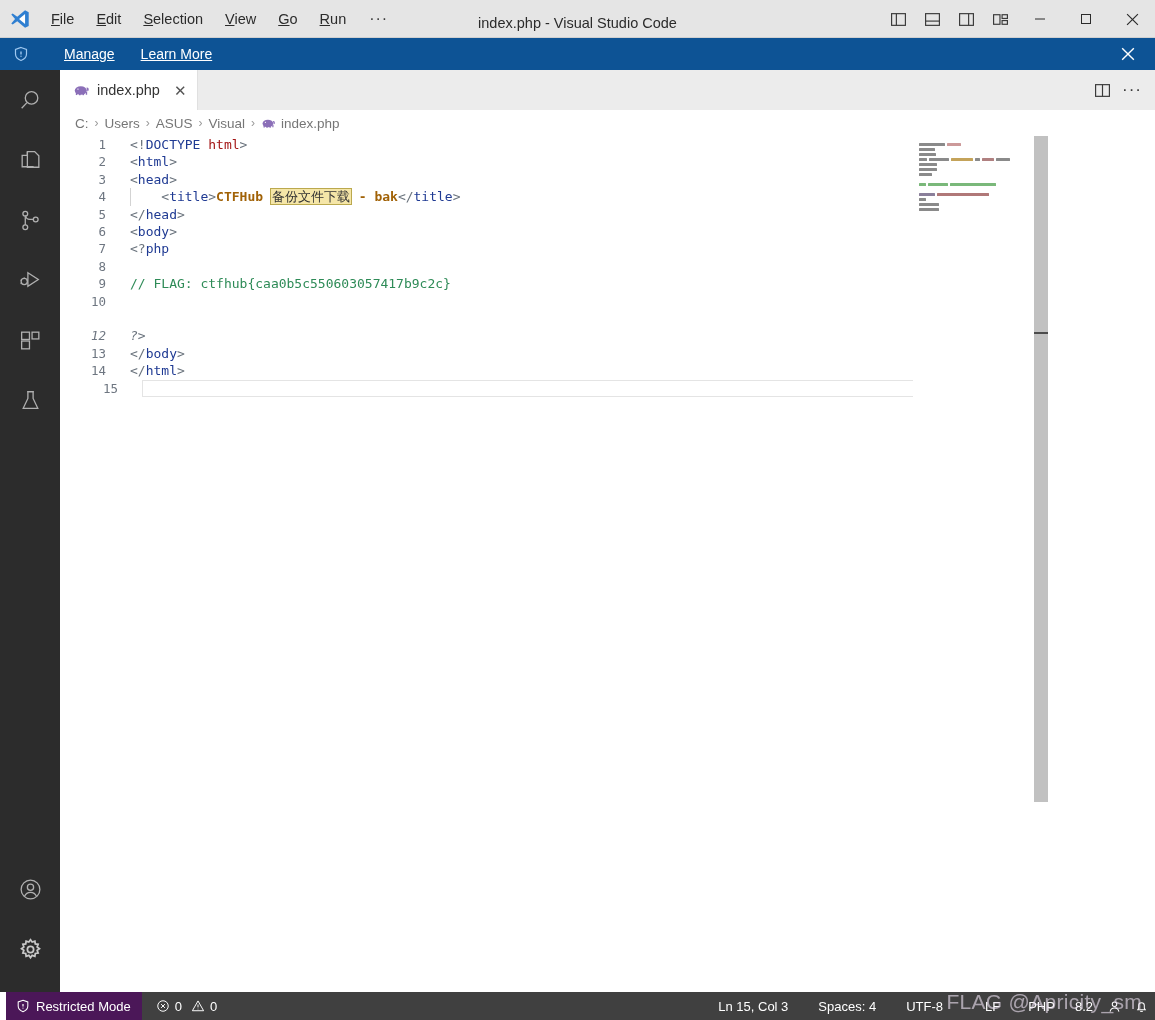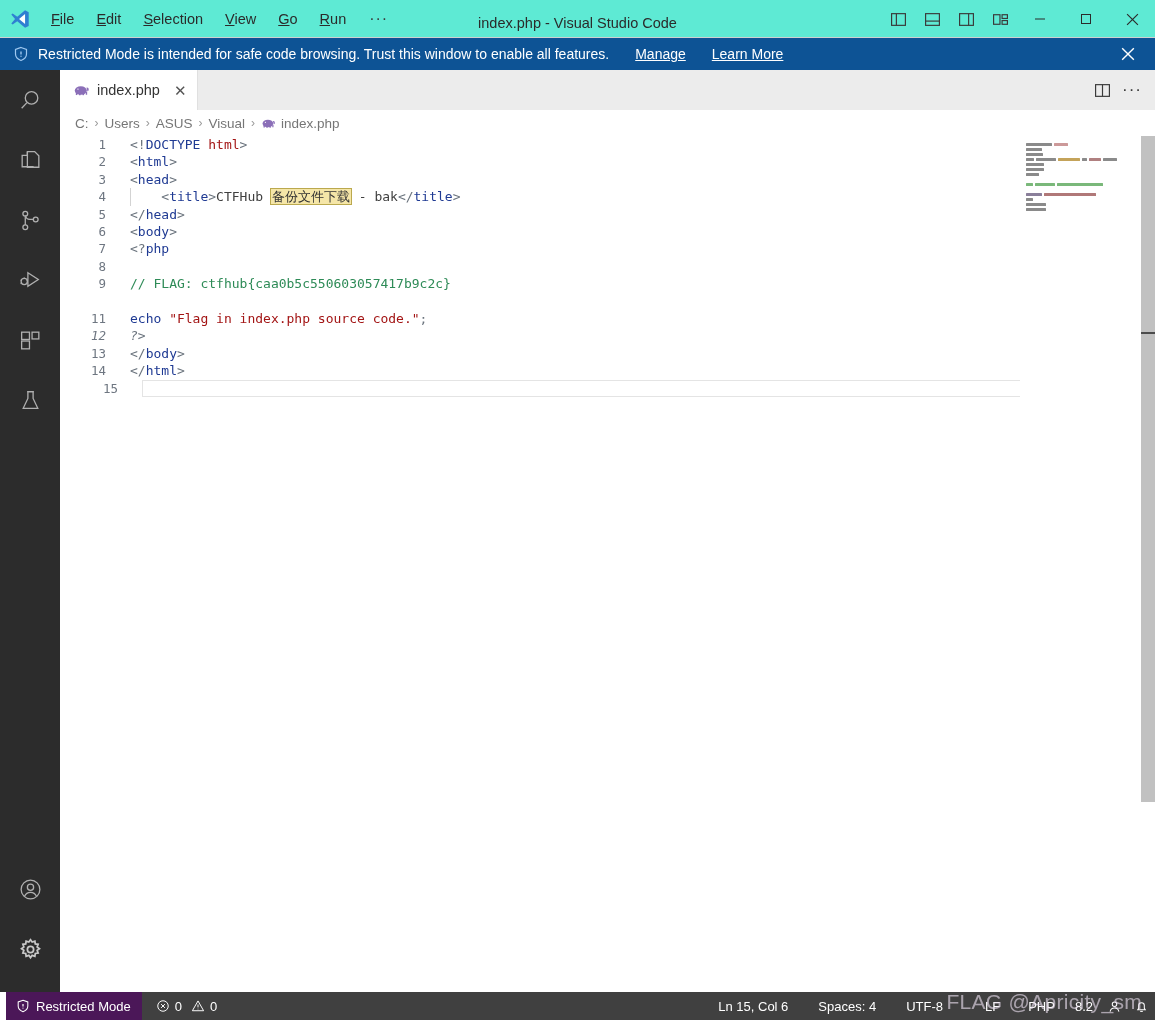--- a/index.html
+++ b/index.html
@@ -8,21 +8,21 @@
     font-family:"Liberation Sans", sans-serif;
     background:#ffffff;
     color:#333333;
     -webkit-font-smoothing:antialiased;
   }
   #app { position:relative; width:1155px; height:1020px; }
 
   
   .titlebar {
     position:absolute; top:0; left:0; width:1155px; height:38px;
-    background:#5eead4; display:flex; align-items:center;
+    background:#e5e5e5; display:flex; align-items:center;
     border-bottom:1px solid #d0d0d0;
   }
   .vs-logo { width:40px; height:38px; display:flex; align-items:center; justify-content:center; }
   .menu-items { display:flex; align-items:center; height:38px; }
   .menu-item {
     padding:0 11px; height:38px; line-height:38px; font-size:14.5px;
     color:#2b2b2b; cursor:default; white-space:nowrap;
   }
   .menu-item u { text-decoration:underline; }
   .menu-dots { padding:0 12px; font-size:16px; color:#3a3a3a; line-height:38px; letter-spacing:1px; }
@@ -61,21 +61,21 @@
     background:#2c2c2c; display:flex; flex-direction:column; align-items:center;
   }
   .act-icon {
     width:60px; height:60px; display:flex; align-items:center; justify-content:center;
     cursor:pointer; position:relative;
   }
   .act-spacer { flex:1; }
 
   
   .editor-area {
-    position:absolute; top:70px; left:60px; width:1095px; height:922px; background:#ffffff;
+    position:absolute; top:70px; left:60px; width:988px; height:922px; background:#ffffff;
   }
   .tabbar {
     position:absolute; top:0; left:0; width:1095px; height:40px;
     background:#ececec; display:flex; align-items:stretch;
   }
   .tab {
     display:flex; align-items:center; padding:0 11px 0 13px; background:#ffffff;
     border-right:1px solid #e0e0e0; font-size:14.5px; color:#333333; min-width:130px;
     cursor:pointer; position:relative;
   }
@@ -116,21 +116,21 @@
     border:1px solid #e4e4e4; background:#ffffff;
   }
 
   
   .t-punct   { color:#6a737d; }
   .t-tag     { color:#1f3a93; }
   .t-doctype { color:#a31515; }
   .t-str     { color:#a31515; }
   .t-kw      { color:#1f3a93; }
   .t-cmt     { color:#2e8b57; }
-  .t-plain   { color:#404040; }
+  .t-plain   { color:#a16207;font-weight:bold; }
   .hl-unicode {
     background:#f5e6a8; border:1px solid #bba94e; padding:0 1px; margin:0 -1px;
     font-family:"DejaVu Sans", sans-serif; font-size:13px;
   }
 
   
   .minimap {
     position:absolute; top:66px; right:17px; width:118px; height:856px; background:#ffffff;
     overflow:hidden; padding-top:6px;
   }
@@ -240,21 +240,20 @@
   </div>
 
   <div class="banner">
     <div class="banner-icon">
       <svg width="16" height="16" viewBox="0 0 16 16" fill="none" stroke="#9fc8f0" stroke-width="1.2">
         <path d="M8 1.5 L13.5 3.4 V8 C13.5 11.2 11 13.4 8 14.5 C5 13.4 2.5 11.2 2.5 8 V3.4 Z"></path>
         <line x1="8" y1="5.6" x2="8" y2="8.6" stroke="#9fc8f0" stroke-width="1.4"></line>
         <circle cx="8" cy="10.3" r="0.7" fill="#9fc8f0" stroke="none"></circle>
       </svg>
     </div>
-    <span class="banner-text">Restricted Mode is intended for safe code browsing. Trust this window to enable all features.</span>
     <span class="banner-link">Manage</span>
     <span class="banner-link">Learn More</span>
     <div class="banner-close">
       <svg width="14" height="14" viewBox="0 0 12 12" stroke="#ffffff" stroke-width="1.2">
           <line x1="1" y1="1" x2="11" y2="11"></line>
           <line x1="11" y1="1" x2="1" y2="11"></line>
         </svg>
     </div>
   </div>
 
@@ -374,21 +373,21 @@
     <div class="code-wrap" id="code-wrap">
         <div class="code-line" style="top: 0px; position: absolute; left: 0px; width: 100%;"><span class="ln">1</span><span class="code-text"><span class="t-punct">&lt;!</span><span class="t-tag">DOCTYPE</span><span class="t-plain"> </span><span class="t-doctype">html</span><span class="t-punct">&gt;</span></span></div>
         <div class="code-line" style="top: 17.4px; position: absolute; left: 0px; width: 100%;"><span class="ln">2</span><span class="code-text"><span class="t-punct">&lt;</span><span class="t-tag">html</span><span class="t-punct">&gt;</span></span></div>
         <div class="code-line" style="top: 34.8px; position: absolute; left: 0px; width: 100%;"><span class="ln">3</span><span class="code-text"><span class="t-punct">&lt;</span><span class="t-tag">head</span><span class="t-punct">&gt;</span></span></div>
         <div class="code-line" style="top: 52.2px; position: absolute; left: 0px; width: 100%;"><span class="ln">4</span><span class="indent-guide"></span><span class="code-text"><span class="t-plain">    </span><span class="t-punct">&lt;</span><span class="t-tag">title</span><span class="t-punct">&gt;</span><span class="t-plain">CTFHub </span><span class="hl-unicode">备份文件下载</span><span class="t-plain"> - bak</span><span class="t-punct">&lt;/</span><span class="t-tag">title</span><span class="t-punct">&gt;</span></span></div>
         <div class="code-line" style="top: 69.6px; position: absolute; left: 0px; width: 100%;"><span class="ln">5</span><span class="code-text"><span class="t-punct">&lt;/</span><span class="t-tag">head</span><span class="t-punct">&gt;</span></span></div>
         <div class="code-line" style="top: 87px; position: absolute; left: 0px; width: 100%;"><span class="ln">6</span><span class="code-text"><span class="t-punct">&lt;</span><span class="t-tag">body</span><span class="t-punct">&gt;</span></span></div>
         <div class="code-line" style="top: 104.4px; position: absolute; left: 0px; width: 100%;"><span class="ln">7</span><span class="code-text"><span class="t-punct">&lt;?</span><span class="t-tag">php</span></span></div>
         <div class="code-line" style="top: 121.8px; position: absolute; left: 0px; width: 100%;"><span class="ln">8</span><span class="code-text"></span></div>
         <div class="code-line" style="top: 139.2px; position: absolute; left: 0px; width: 100%;"><span class="ln">9</span><span class="code-text"><span class="t-cmt">// FLAG: ctfhub{caa0b5c550603057417b9c2c}</span></span></div>
-        <div class="code-line" style="top: 174px; position: absolute; left: 0px; width: 100%;"><span class="ln">11</span><span class="code-text"><span class="t-kw">echo</span><span class="t-plain"> </span><span class="t-str">"Flag in index.php source code."</span><span class="t-punct">;</span></span></div>
+        <div class="code-line" style="top: 156.6px; position: absolute; left: 0px; width: 100%;"><span class="ln">10</span><span class="code-text"></span></div>
         <div class="code-line" style="top: 191.4px; position: absolute; left: 0px; width: 100%; font-style: italic;"><span class="ln">12</span><span class="code-text"><span class="t-punct">?&gt;</span></span></div>
         <div class="code-line" style="top: 208.8px; position: absolute; left: 0px; width: 100%;"><span class="ln">13</span><span class="code-text"><span class="t-punct">&lt;/</span><span class="t-tag">body</span><span class="t-punct">&gt;</span></span></div>
         <div class="code-line" style="top: 226.2px; position: absolute; left: 0px; width: 100%;"><span class="ln">14</span><span class="code-text"><span class="t-punct">&lt;/</span><span class="t-tag">html</span><span class="t-punct">&gt;</span></span></div>
         <div class="code-line" style="top: 243.6px; position: absolute; left: 12px; width: 100%;"><span class="ln">15</span><span class="cur-line"></span><span class="code-text"></span></div>
       </div>
 
     <div class="minimap" id="minimap">
         <div class="mm-line">
           <span class="mm-seg" style="width: 26px; background: rgb(138, 138, 138);"></span>
           <span class="mm-seg" style="width: 14px; background: rgb(204, 153, 153);"></span>
@@ -466,21 +465,21 @@
         <svg width="14" height="14" viewBox="0 0 16 16" fill="none" stroke="#ffffff" stroke-width="1.1">
           <path d="M8 2.2 L14.4 13.4 H1.6 Z"></path>
             <line x1="8" y1="6.3" x2="8" y2="9.6"></line>
           <circle cx="8" cy="11.4" r="0.55" fill="#ffffff" stroke="none"></circle>
         </svg>
       </span>
       <span>0</span>
     </div>
 
     <div class="status-right">
-      <div class="status-item">Ln 15, Col 6</div>
+      <div class="status-item">Ln 15, Col 3</div>
       <div class="status-item" style="margin-left:14px;">Spaces: 4</div>
       <div class="status-item" style="margin-left:14px;">UTF-8</div>
       <div class="status-item" style="margin-left:26px;">LF</div>
       <div class="status-item" style="margin-left:12px;">PHP</div>
       <div class="status-item" style="margin-left:4px;">8.2</div>
       <div class="status-item" style="padding:0 6px;">
         <svg width="15" height="15" viewBox="0 0 16 16" fill="none" stroke="#ffffff" stroke-width="1.1">
           <circle cx="8" cy="5.5" r="2.4"></circle>
             <path d="M3.3 13.5 a4.8 4.8 0 0 1 9.4 0"></path>
         </svg>

